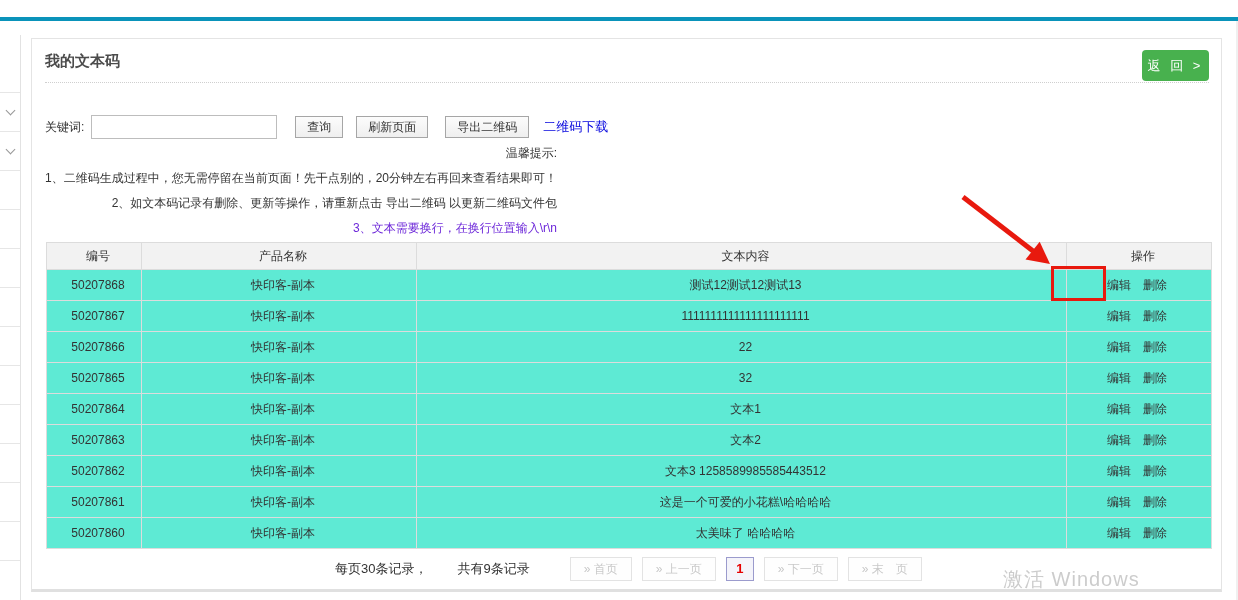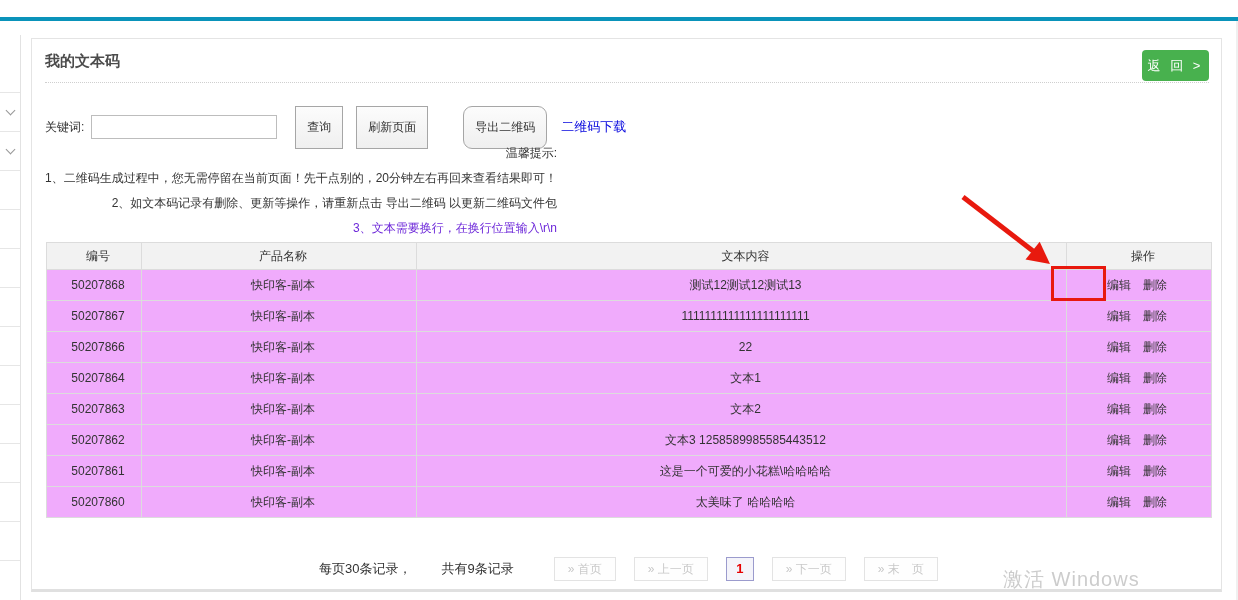--- a/index.html
+++ b/index.html
@@ -20,42 +20,42 @@
   .panel{position:absolute;left:31px;top:38px;width:1191px;height:554px;background:#fff;
          border:1px solid #e4e4e4;border-bottom:3px solid #e0e0e0;box-sizing:border-box;padding-left:28px;}
   .title{position:absolute;left:13px;top:13px;font-size:15px;font-weight:bold;color:#4c4c4c;}
   .back-btn{position:absolute;right:12px;top:11px;width:67px;height:31px;border-radius:4px;color:#fff;
             font-size:13px;display:flex;align-items:center;justify-content:center;letter-spacing:3px;cursor:pointer;}
   .dotted{position:absolute;left:13px;right:12px;top:43px;border-top:1px dotted #cfcfcf;}
 
   .search-row{position:absolute;left:13px;top:74px;height:28px;display:flex;align-items:center;font-size:12px;color:#333;}
   .kw-label{margin-right:7px;}
   .kw-input{width:176px;height:20px;border:1px solid #bdbdbd;padding:1px 4px;font-size:12px;outline:none;}
-  .btn{height:43px;padding:0 11px;border:1px solid #a6a6a6;background:linear-gradient(#fcfcfc,#efefef);
+  .btn{height:22px;padding:0 11px;border:1px solid #a6a6a6;background:linear-gradient(#fcfcfc,#efefef);
        font-size:12px;color:#333;cursor:pointer;font-family:Liberation Sans, sans-serif;}
   .btn-query{margin-left:18px;}
   .btn-refresh{margin-left:13px;}
-  .btn-export{margin-left:35px;border-radius:9px;}
+  .btn-export{margin-left:17px;}
   .dl-link{margin-left:14px;color:#0202dd;cursor:pointer;font-size:13px;}
 
   .tips{position:absolute;left:13px;top:102px;font-size:12px;color:#333;line-height:25px;text-align:right;}
   .tip-red{color:#e60000;}
 
   .table-wrap{position:absolute;left:14px;top:203px;width:1165px;}
   table{width:100%;border-collapse:collapse;table-layout:fixed;font-size:12px;color:#333;}
   th,td{border:1px solid #dcdcdc;padding:0 4px 0 12px;text-align:center;font-weight:normal;
         overflow:hidden;white-space:nowrap;}
   th{height:26px;background:#f2f2f2;}
-  td{height:30px;background:#f0abfc;}
+  td{height:30px;background:#5eead4;}
   .op{margin-right:12px;cursor:pointer;color:#333;}
 
   .pagination{position:absolute;left:14px;top:516px;width:1165px;height:28px;display:flex;
               align-items:center;justify-content:center;font-size:13px;color:#333;}
   .total-text{margin-left:30px;}
-  .pg-group{display:flex;align-items:center;margin-left:30px;gap:8px;}
+  .pg-group{display:flex;align-items:center;margin-left:30px;}
   .pg-btn{height:22px;line-height:22px;padding:0 13px;border:1px solid #e3e3e3;background:#fefefe;
           color:#c9c9c9;font-size:12px;margin-left:10px;cursor:default;}
   .pg-current{height:22px;width:26px;text-align:center;line-height:22px;border:1px solid #9b9bcd;
               background:#f4f4fa;font-weight:bold;margin-left:10px;font-size:13px;}
 
   
   .red-box{position:absolute;left:1051px;top:266px;width:55px;height:35px;border:3px solid #e8190e;box-sizing:border-box;}
   .arrow-svg{position:absolute;left:940px;top:185px;width:130px;height:100px;pointer-events:none;}
 
   .watermark{position:absolute;left:1003px;top:566px;font-size:20px;color:#ababab;opacity:0.6;letter-spacing:1px;}
@@ -138,20 +138,26 @@
               <td>1111111111111111111111</td>
               <td><span class="op">编辑</span><span class="op">删除</span></td>
             </tr>
             <tr>
               <td>50207866</td>
               <td>快印客-副本</td>
               <td>22</td>
               <td><span class="op">编辑</span><span class="op">删除</span></td>
             </tr>
             <tr>
+              <td>50207865</td>
+              <td>快印客-副本</td>
+              <td>32</td>
+              <td><span class="op">编辑</span><span class="op">删除</span></td>
+            </tr>
+            <tr>
               <td>50207864</td>
               <td>快印客-副本</td>
               <td>文本1</td>
               <td><span class="op">编辑</span><span class="op">删除</span></td>
             </tr>
             <tr>
               <td>50207863</td>
               <td>快印客-副本</td>
               <td>文本2</td>
               <td><span class="op">编辑</span><span class="op">删除</span></td>

